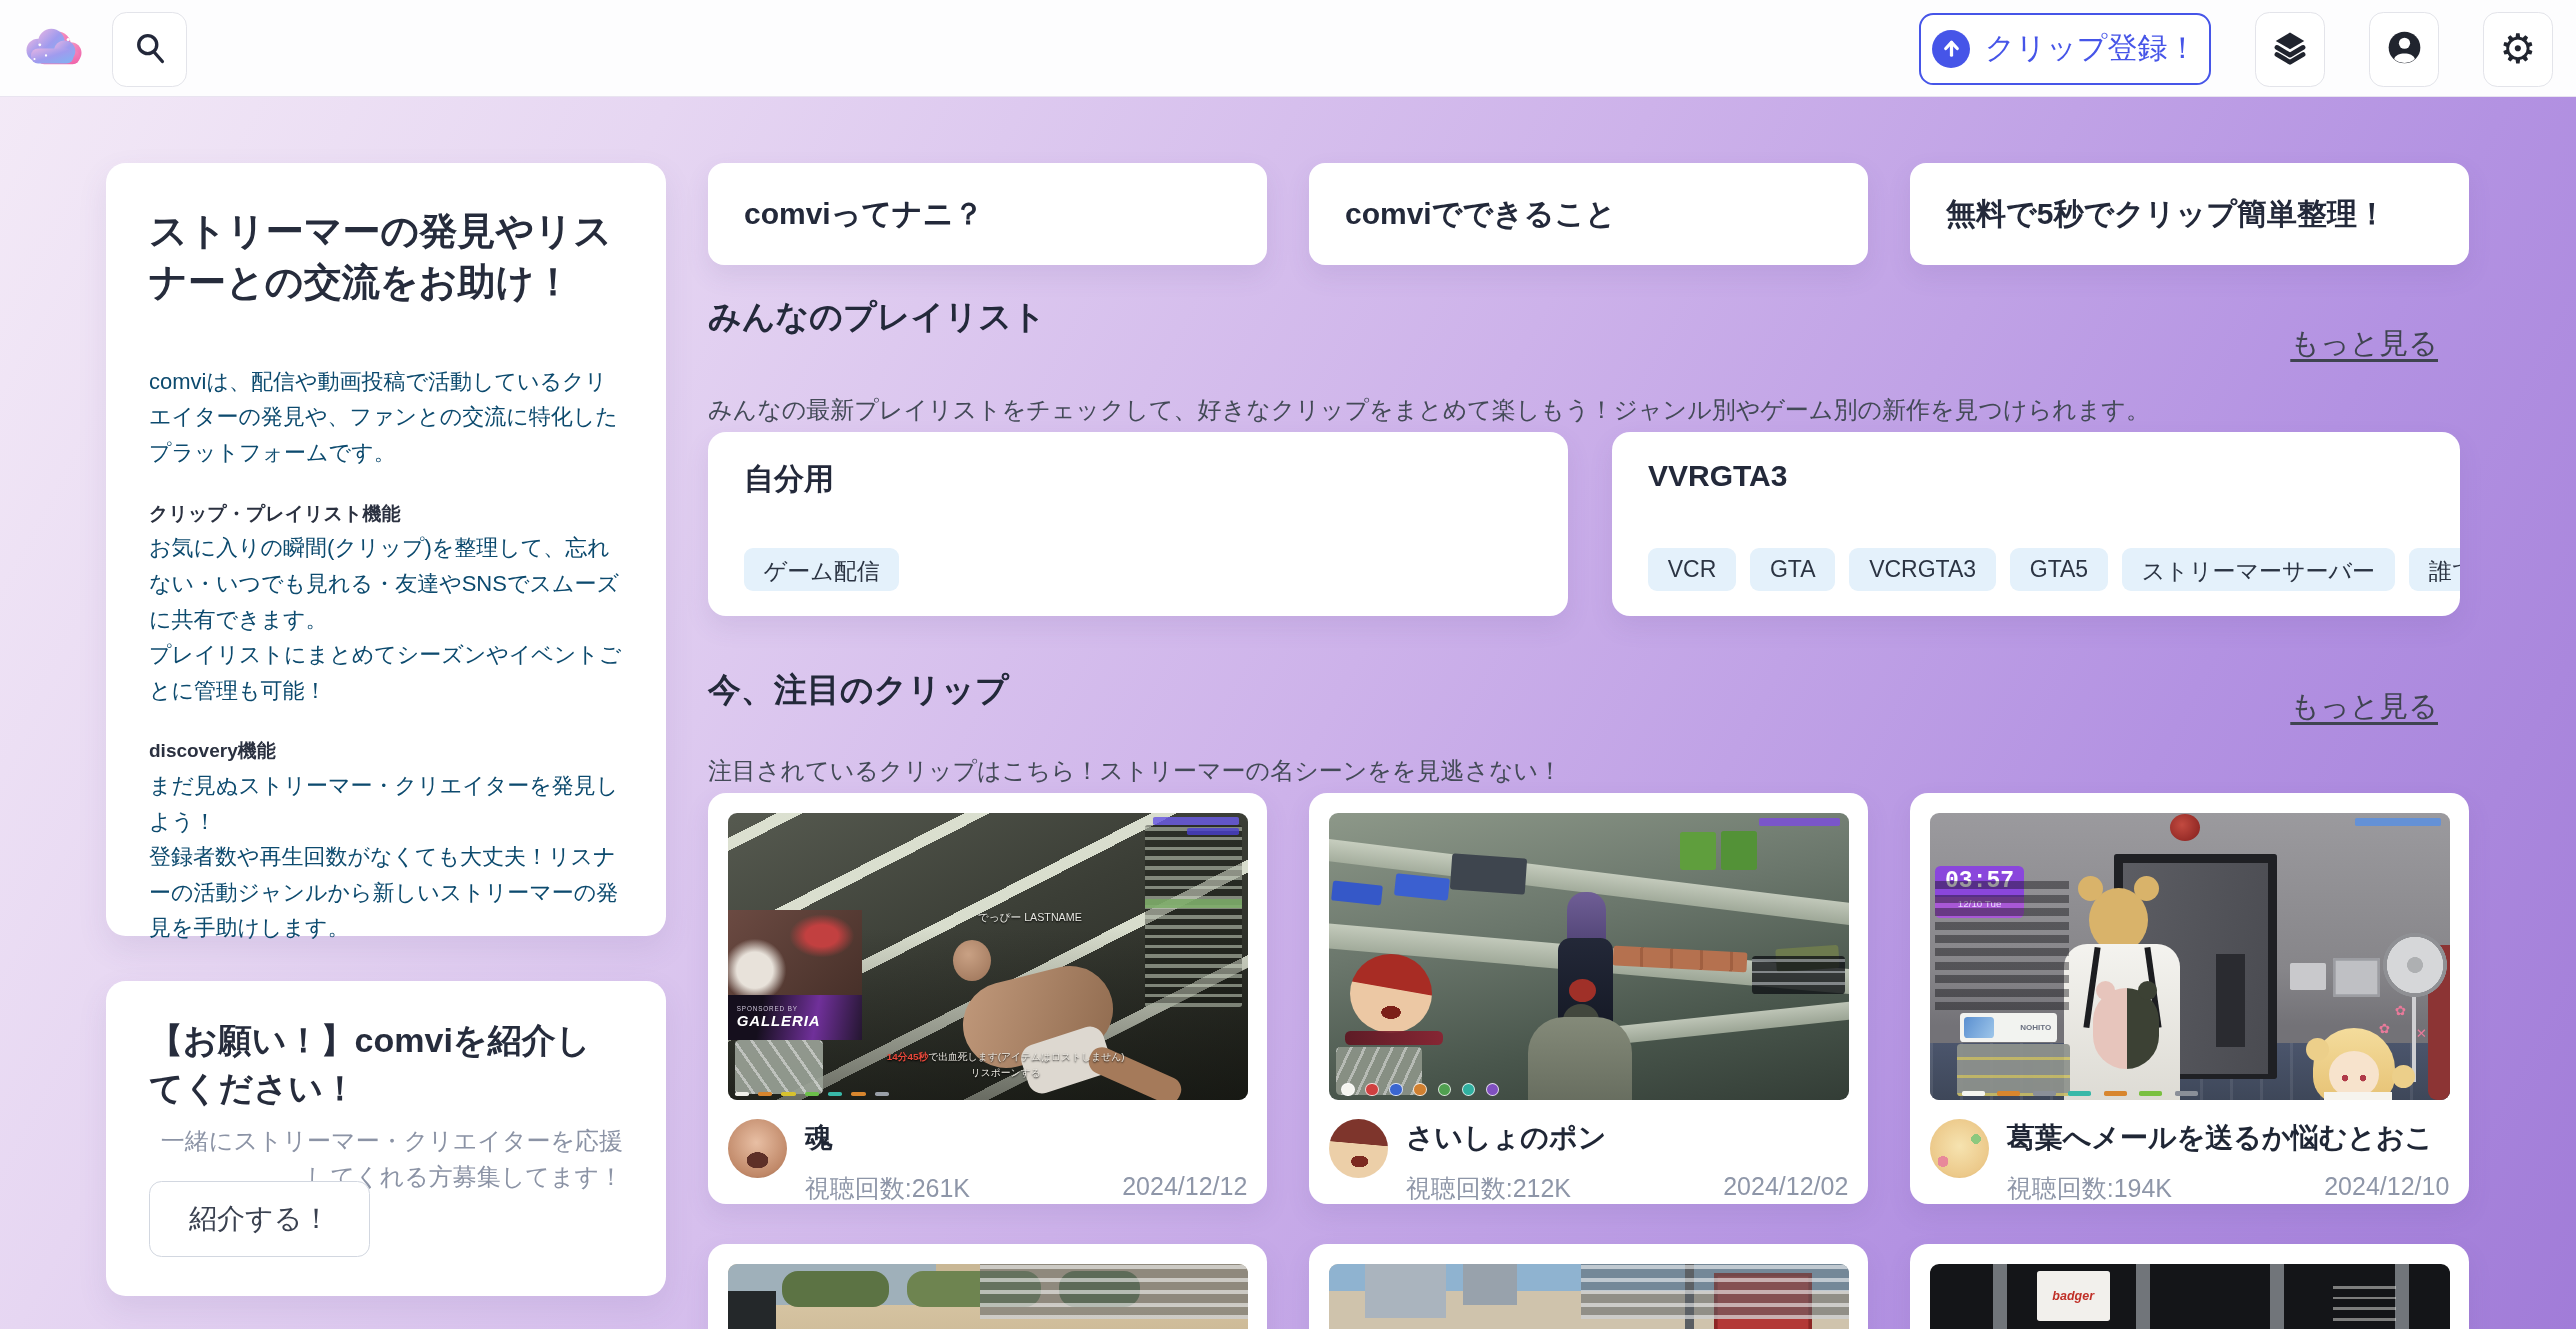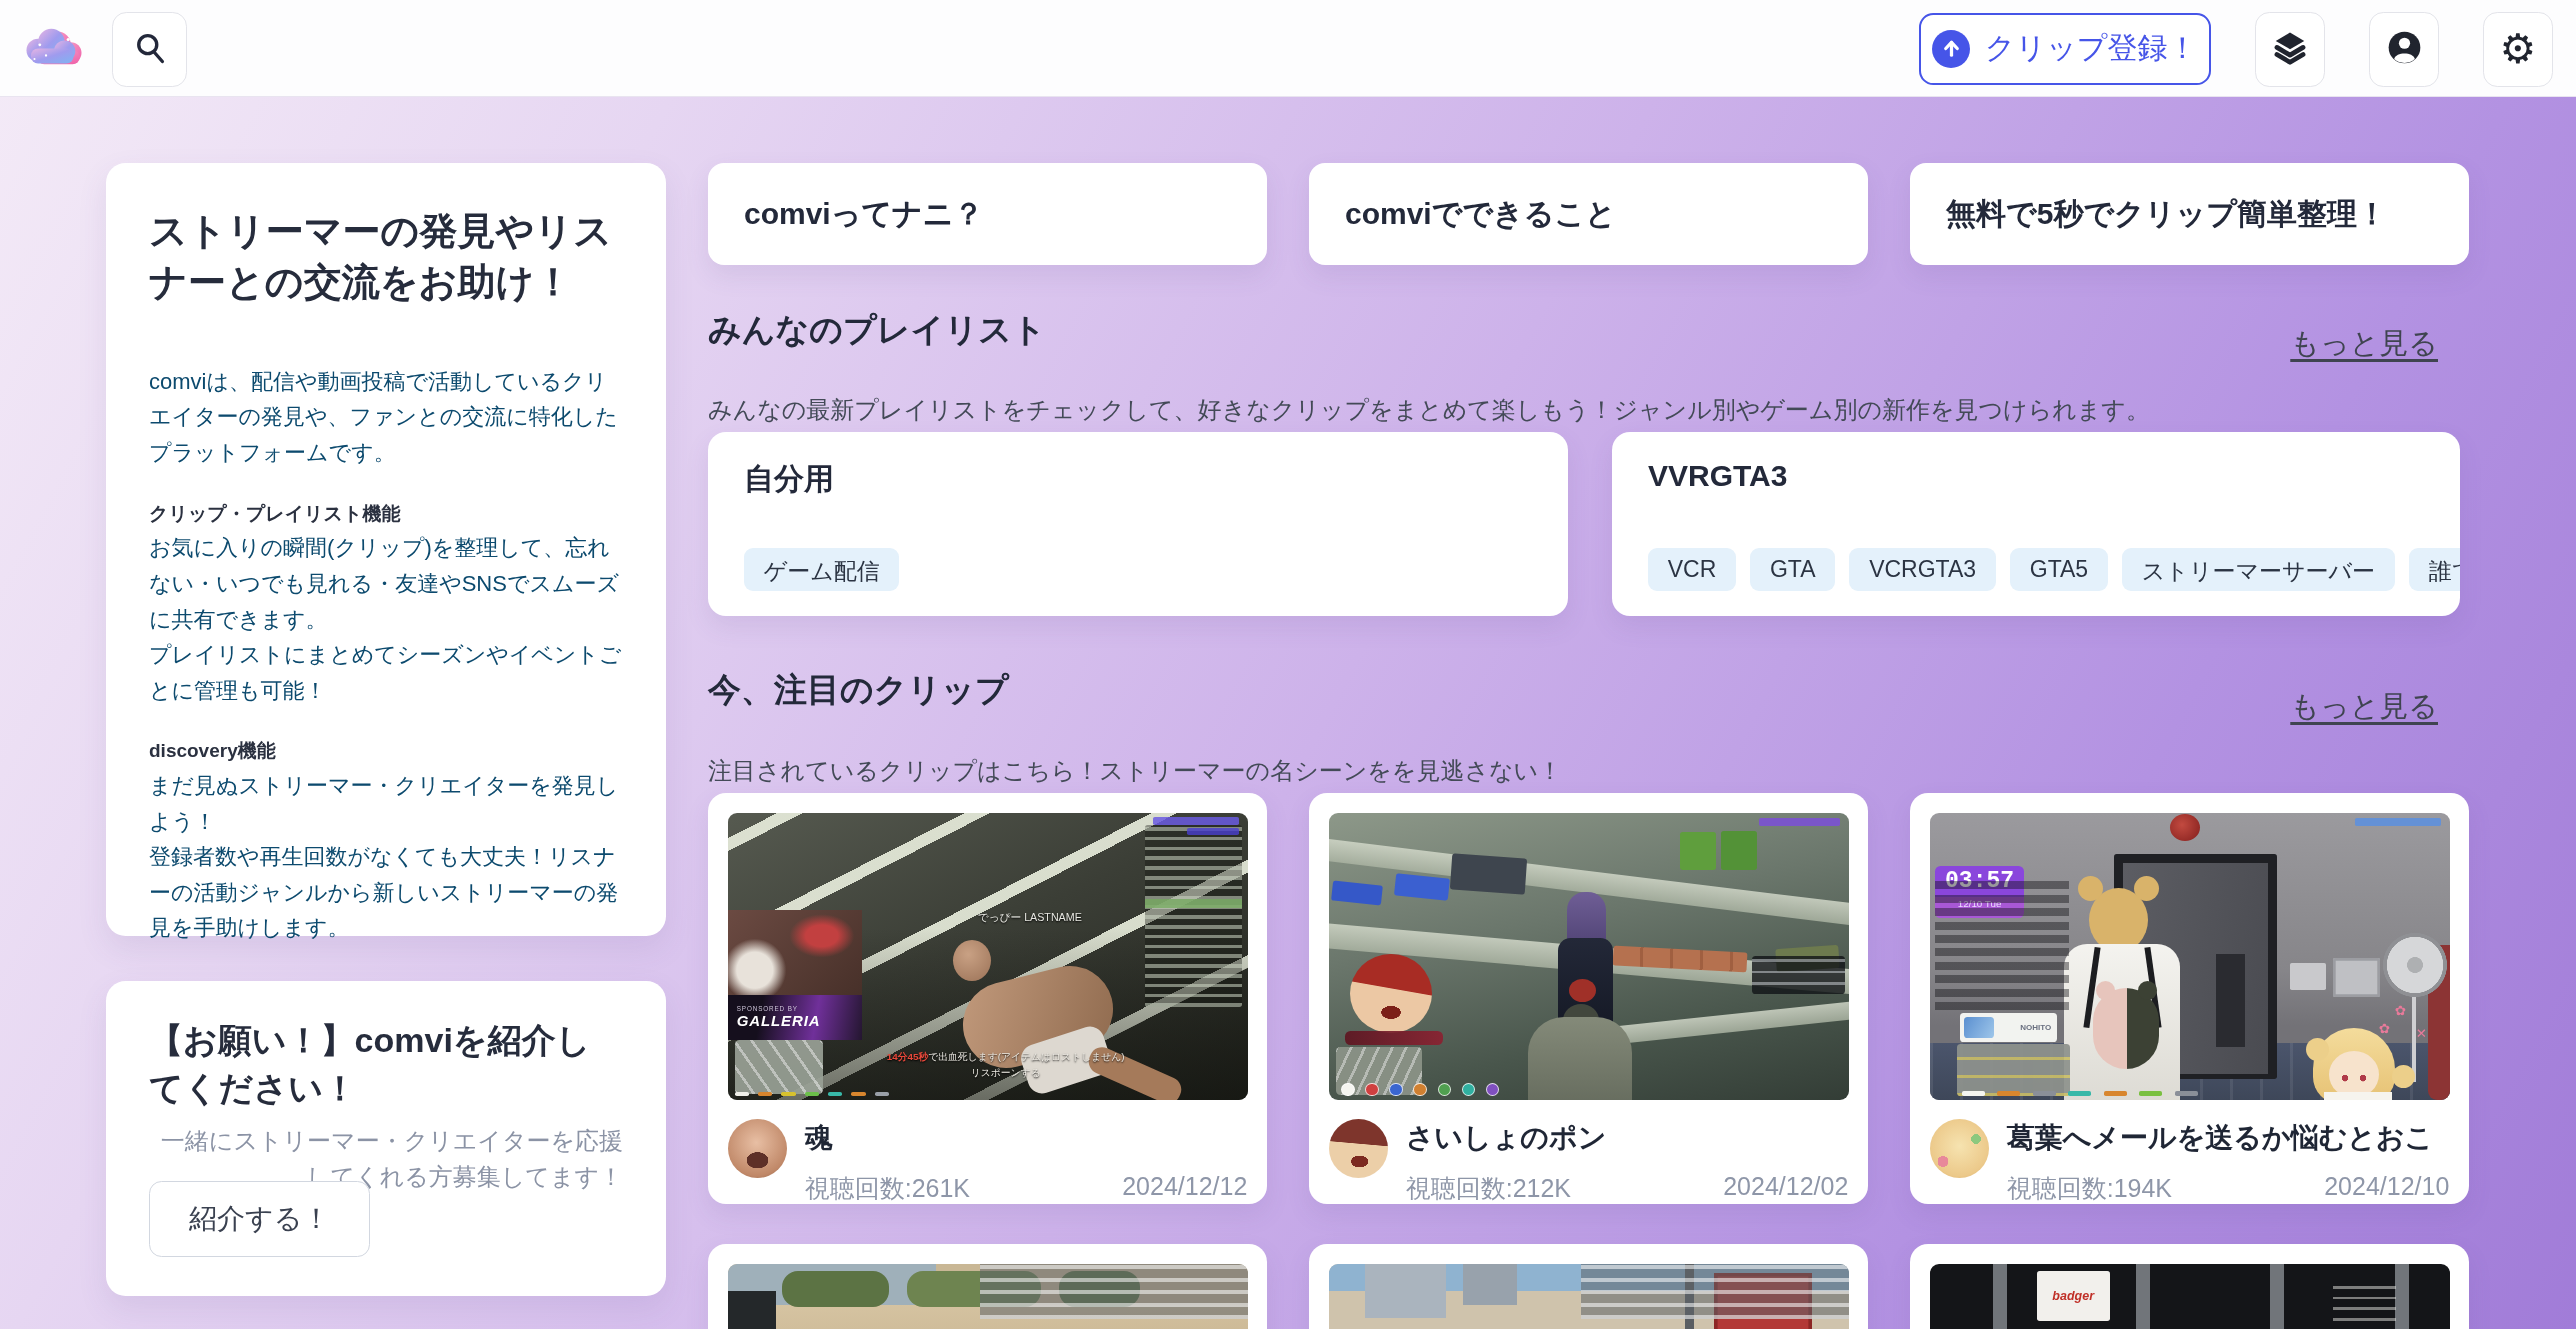--- a/index.html
+++ b/index.html
@@ -335,21 +335,21 @@
     <p class="promo-sub">一緒にストリーマー・クリエイターを応援してくれる方募集してます！</p>
     <button class="promo-btn">紹介する！</button>
   </section>
 
   <div class="info-row">
     <div class="info-card">comviってナニ？</div>
     <div class="info-card">comviでできること</div>
     <div class="info-card">無料で5秒でクリップ簡単整理！</div>
   </div>
 
-  <h2 class="sec-title" style="top:308px;">みんなのプレイリスト</h2>
+  <h2 class="sec-title" style="top:295px;">みんなのプレイリスト</h2>
   <a class="more-link" style="top:324px;">もっと見る</a>
   <p class="sec-desc" style="top:394px;">みんなの最新プレイリストをチェックして、好きなクリップをまとめて楽しもう！ジャンル別やゲーム別の新作を見つけられます。</p>
 
   <div class="pl-card pl-card1">
     <div class="pl-name">自分用</div>
     <div class="tag-row">
       <span class="tag">ゲーム配信</span>
     </div>
   </div>
   <div class="pl-card pl-card2">

